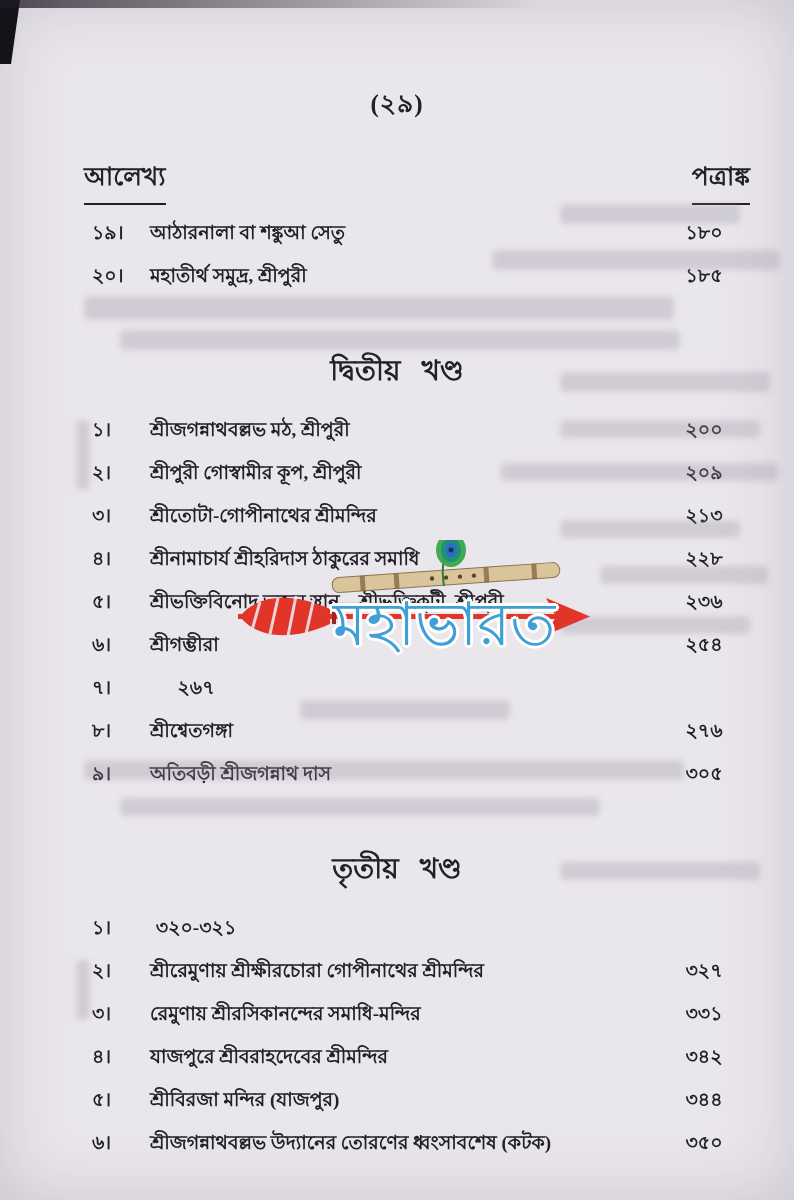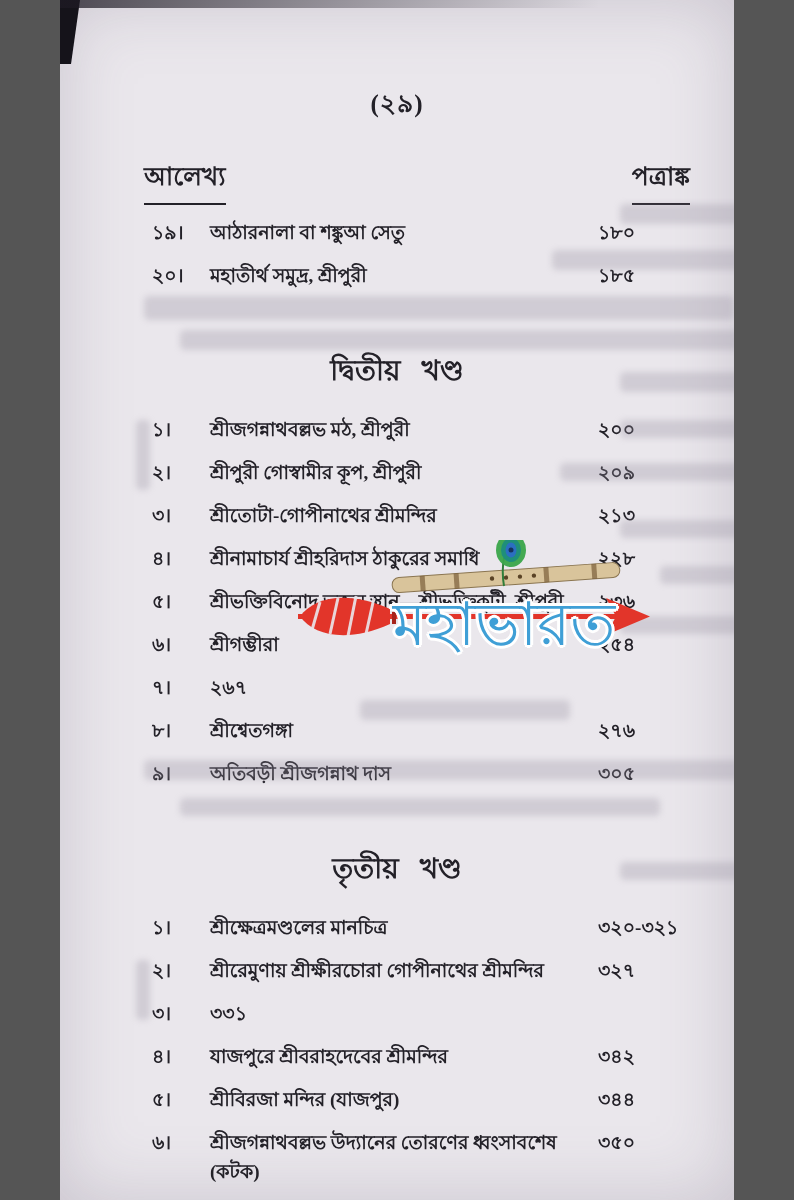--- a/index.html
+++ b/index.html
@@ -8,21 +8,21 @@
     --wm-blue:#3f9fd6;
     --wm-outline:#ffffff;
     --wm-red:#e2352a;
     --wm-flute:#d9c49b;
     --wm-green:#3aa54a;
     --wm-eyeblue:#2b6fc1;
   }
   html,body{margin:0;padding:0;background:#555;}
   .page{
     position:relative;
-    width:674px;height:1200px;
+    width:794px;height:1200px;
     margin:0 auto;
     background:var(--page-bg);
     overflow:hidden;
     font-family:"Liberation Serif","DejaVu Serif",serif;
     color:var(--ink);
     box-shadow:inset 0 0 70px rgba(118,108,128,.28);
   }
   
   .scan-corner{
     position:absolute;left:0;top:0;width:20px;height:64px;
@@ -56,21 +56,21 @@
   .colh{border-bottom:2.5px solid var(--ink);padding-bottom:3px;}
   
   .toc{margin-top:6px;}
   .toc-row{
     display:flex;align-items:baseline;
     padding:7px 44px 7px 92px;
     font-size:19px;line-height:29px;font-weight:700;
   }
   .toc-row .num{flex:0 0 58px;}
   .toc-row .title{flex:1 1 auto;padding-right:10px;}
-  .toc-row .pg{flex:0 0 auto;min-width:92px;text-align:left;white-space:nowrap;}
+  .toc-row .pg{flex:0 0 auto;min-width:92px;text-align:center;white-space:nowrap;}
   .section-heading{
     margin:52px 0 12px;
     text-align:center;
     font-size:28px;font-weight:700;
     word-spacing:14px;
   }
   
   .watermark{
     position:absolute;left:232px;top:540px;
     width:360px;height:150px;
@@ -181,30 +181,30 @@
         <span class="pg">২৭৬</span>
       </div>
       <div class="toc-row">
         <span class="num">৯।</span>
         <span class="title">অতিবড়ী শ্রীজগন্নাথ দাস</span>
         <span class="pg">৩০৫</span>
       </div>
       <div class="section-heading">তৃতীয় খণ্ড</div>
       <div class="toc-row">
         <span class="num">১।</span>
-        <span class="title">শ্রীক্ষেত্রমণ্ডলের মানচিত্র</span>
         <span class="pg">৩২০-৩২১</span>
       </div>
       <div class="toc-row">
         <span class="num">২।</span>
         <span class="title">শ্রীরেমুণায় শ্রীক্ষীরচোরা গোপীনাথের শ্রীমন্দির</span>
         <span class="pg">৩২৭</span>
       </div>
       <div class="toc-row">
         <span class="num">৩।</span>
+        <span class="title">রেমুণায় শ্রীরসিকানন্দের সমাধি-মন্দির</span>
         <span class="pg">৩৩১</span>
       </div>
       <div class="toc-row">
         <span class="num">৪।</span>
         <span class="title">যাজপুরে শ্রীবরাহদেবের শ্রীমন্দির</span>
         <span class="pg">৩৪২</span>
       </div>
       <div class="toc-row">
         <span class="num">৫।</span>
         <span class="title">শ্রীবিরজা মন্দির (যাজপুর)</span>

